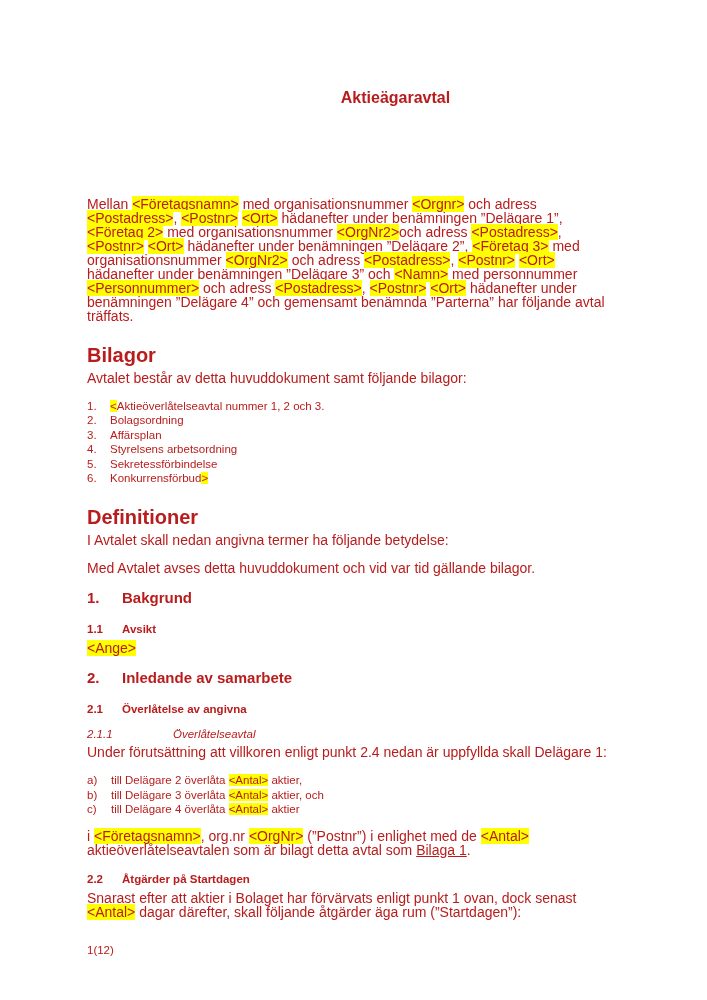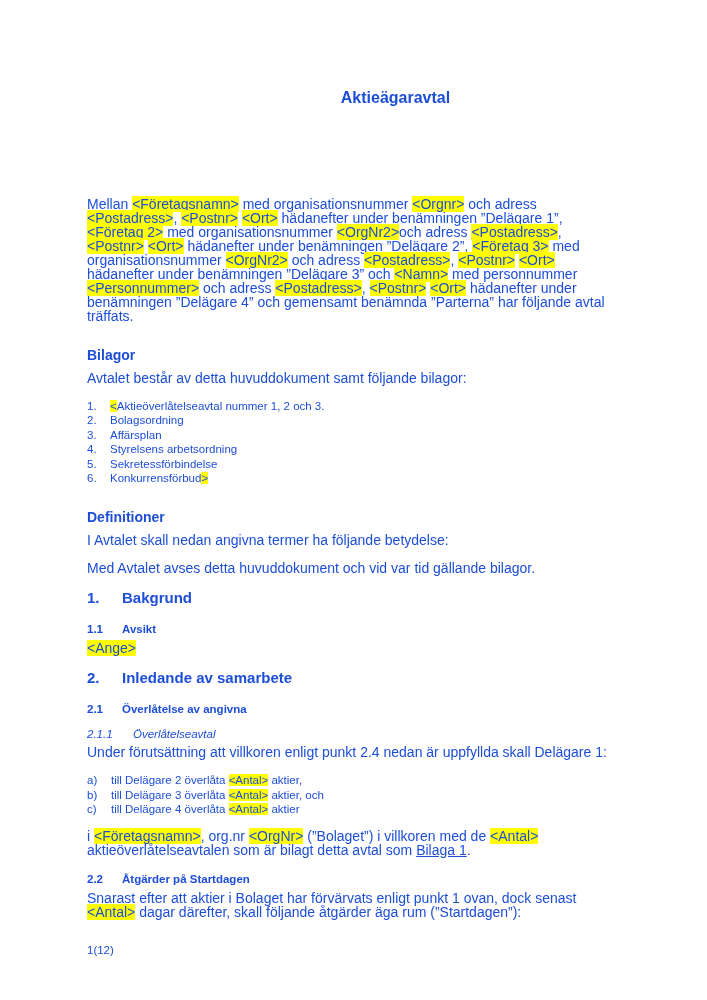--- a/index.html
+++ b/index.html
@@ -2,42 +2,42 @@
 <html style="--hl: #ffff00;"><head>
 <meta charset="utf-8">
 <style>
   :root { --hl: #ffff00; }
   * { box-sizing: border-box; }
   html, body { margin: 0; padding: 0; background: #ffffff; }
   .page {
     position: relative;
     width: 707px; height: 960px;
     background: #ffffff;
-    color: #1d4ed8;
+    color: #b91c1c;
     font-family: "Liberation Sans", "DejaVu Sans", sans-serif;
     overflow: hidden;
   }
   .doc-body {
     padding: 88px 87px 0 87px;
   }
   .hl { background: var(--hl); }
   .ul { text-decoration: underline; }
 
   .b-title {
     font-size: 16px; font-weight: bold; line-height: 19px;
     text-align: center; position: relative; left: 42px;
     margin: 0 0 90px 0;
   }
   .b-para { font-size: 14px; line-height: 14px; margin: 0 0 14px 0; }
-  .b-h-plain { font-size: 14px; font-weight: bold; line-height: 17px; margin: 24px 0 7px 0; }
+  .b-h-plain { font-size: 20px; font-weight: bold; line-height: 17px; margin: 24px 0 7px 0; }
   .b-h-section { font-size: 15px; font-weight: bold; line-height: 18px; margin: 14px 0 13px 0; display: flex; }
   .b-h-section .num { width: 35px; flex: none; }
   .b-h-sub { font-size: 11.5px; font-weight: bold; line-height: 14px; margin: 15px 0 5px 0; display: flex; align-items: center; }
   .b-h-sub .num { width: 35px; flex: none; }
-  .b-h-subsub { font-size: 11.5px; font-style: italic; line-height: 14px; margin: 11px 0 4px 0; display: flex; }
+  .b-h-subsub { font-size: 11.5px; font-style: italic; line-height: 14px; margin: 11px 0 4px 0; display: flex; gap: 40px; }
   .b-h-subsub .num { width: 46px; flex: none; }
   .b-list-num, .b-list-alpha { margin: 0 0 12px 0; }
   .li { display: flex; font-size: 11.5px; line-height: 14.4px; }
   .li-marker { width: 23px; flex: none; }
   .b-list-alpha .li-marker { width: 24px; }
   .li-body { flex: 1; }
 
   .page-footer {
     position: absolute;
     left: 87px; top: 943px; width: 533px;
@@ -112,21 +112,21 @@
         </div>
         <div class="li">
           <span class="li-marker">b)</span>
           <span class="li-body"><span>till Delägare 3 överlåta </span><span class="hl">&lt;Antal&gt;</span><span> aktier, och</span></span>
         </div>
         <div class="li">
           <span class="li-marker">c)</span>
           <span class="li-body"><span>till Delägare 4 överlåta </span><span class="hl">&lt;Antal&gt;</span><span> aktier</span></span>
         </div>
       </div>
-      <div class="b-para"><span>i </span><span class="hl">&lt;Företagsnamn&gt;</span><span>, org.nr </span><span class="hl">&lt;OrgNr&gt;</span><span> (”Bolaget”) i villkoren med de </span><span class="hl">&lt;Antal&gt;</span><span> aktieöverlåtelseavtalen som är bilagt detta avtal som </span><span class="ul">Bilaga 1</span><span>.</span></div>
+      <div class="b-para"><span>i </span><span class="hl">&lt;Företagsnamn&gt;</span><span>, org.nr </span><span class="hl">&lt;OrgNr&gt;</span><span> (”Postnr”) i enlighet med de </span><span class="hl">&lt;Antal&gt;</span><span> aktieöverlåtelseavtalen som är bilagt detta avtal som </span><span class="ul">Bilaga 1</span><span>.</span></div>
       <div class="b-h-sub">
         <span class="num">2.2</span>
         <span class="htext"><span>Åtgärder på Startdagen</span></span>
       </div>
       <div class="b-para"><span>Snarast efter att aktier i Bolaget har förvärvats enligt punkt 1 ovan, dock senast </span><span class="hl">&lt;Antal&gt;</span><span> dagar därefter, skall följande åtgärder äga rum (”Startdagen”):</span></div>
     </div>
   <div class="page-footer">1(12)</div>
 </div>
 
 </body></html>

